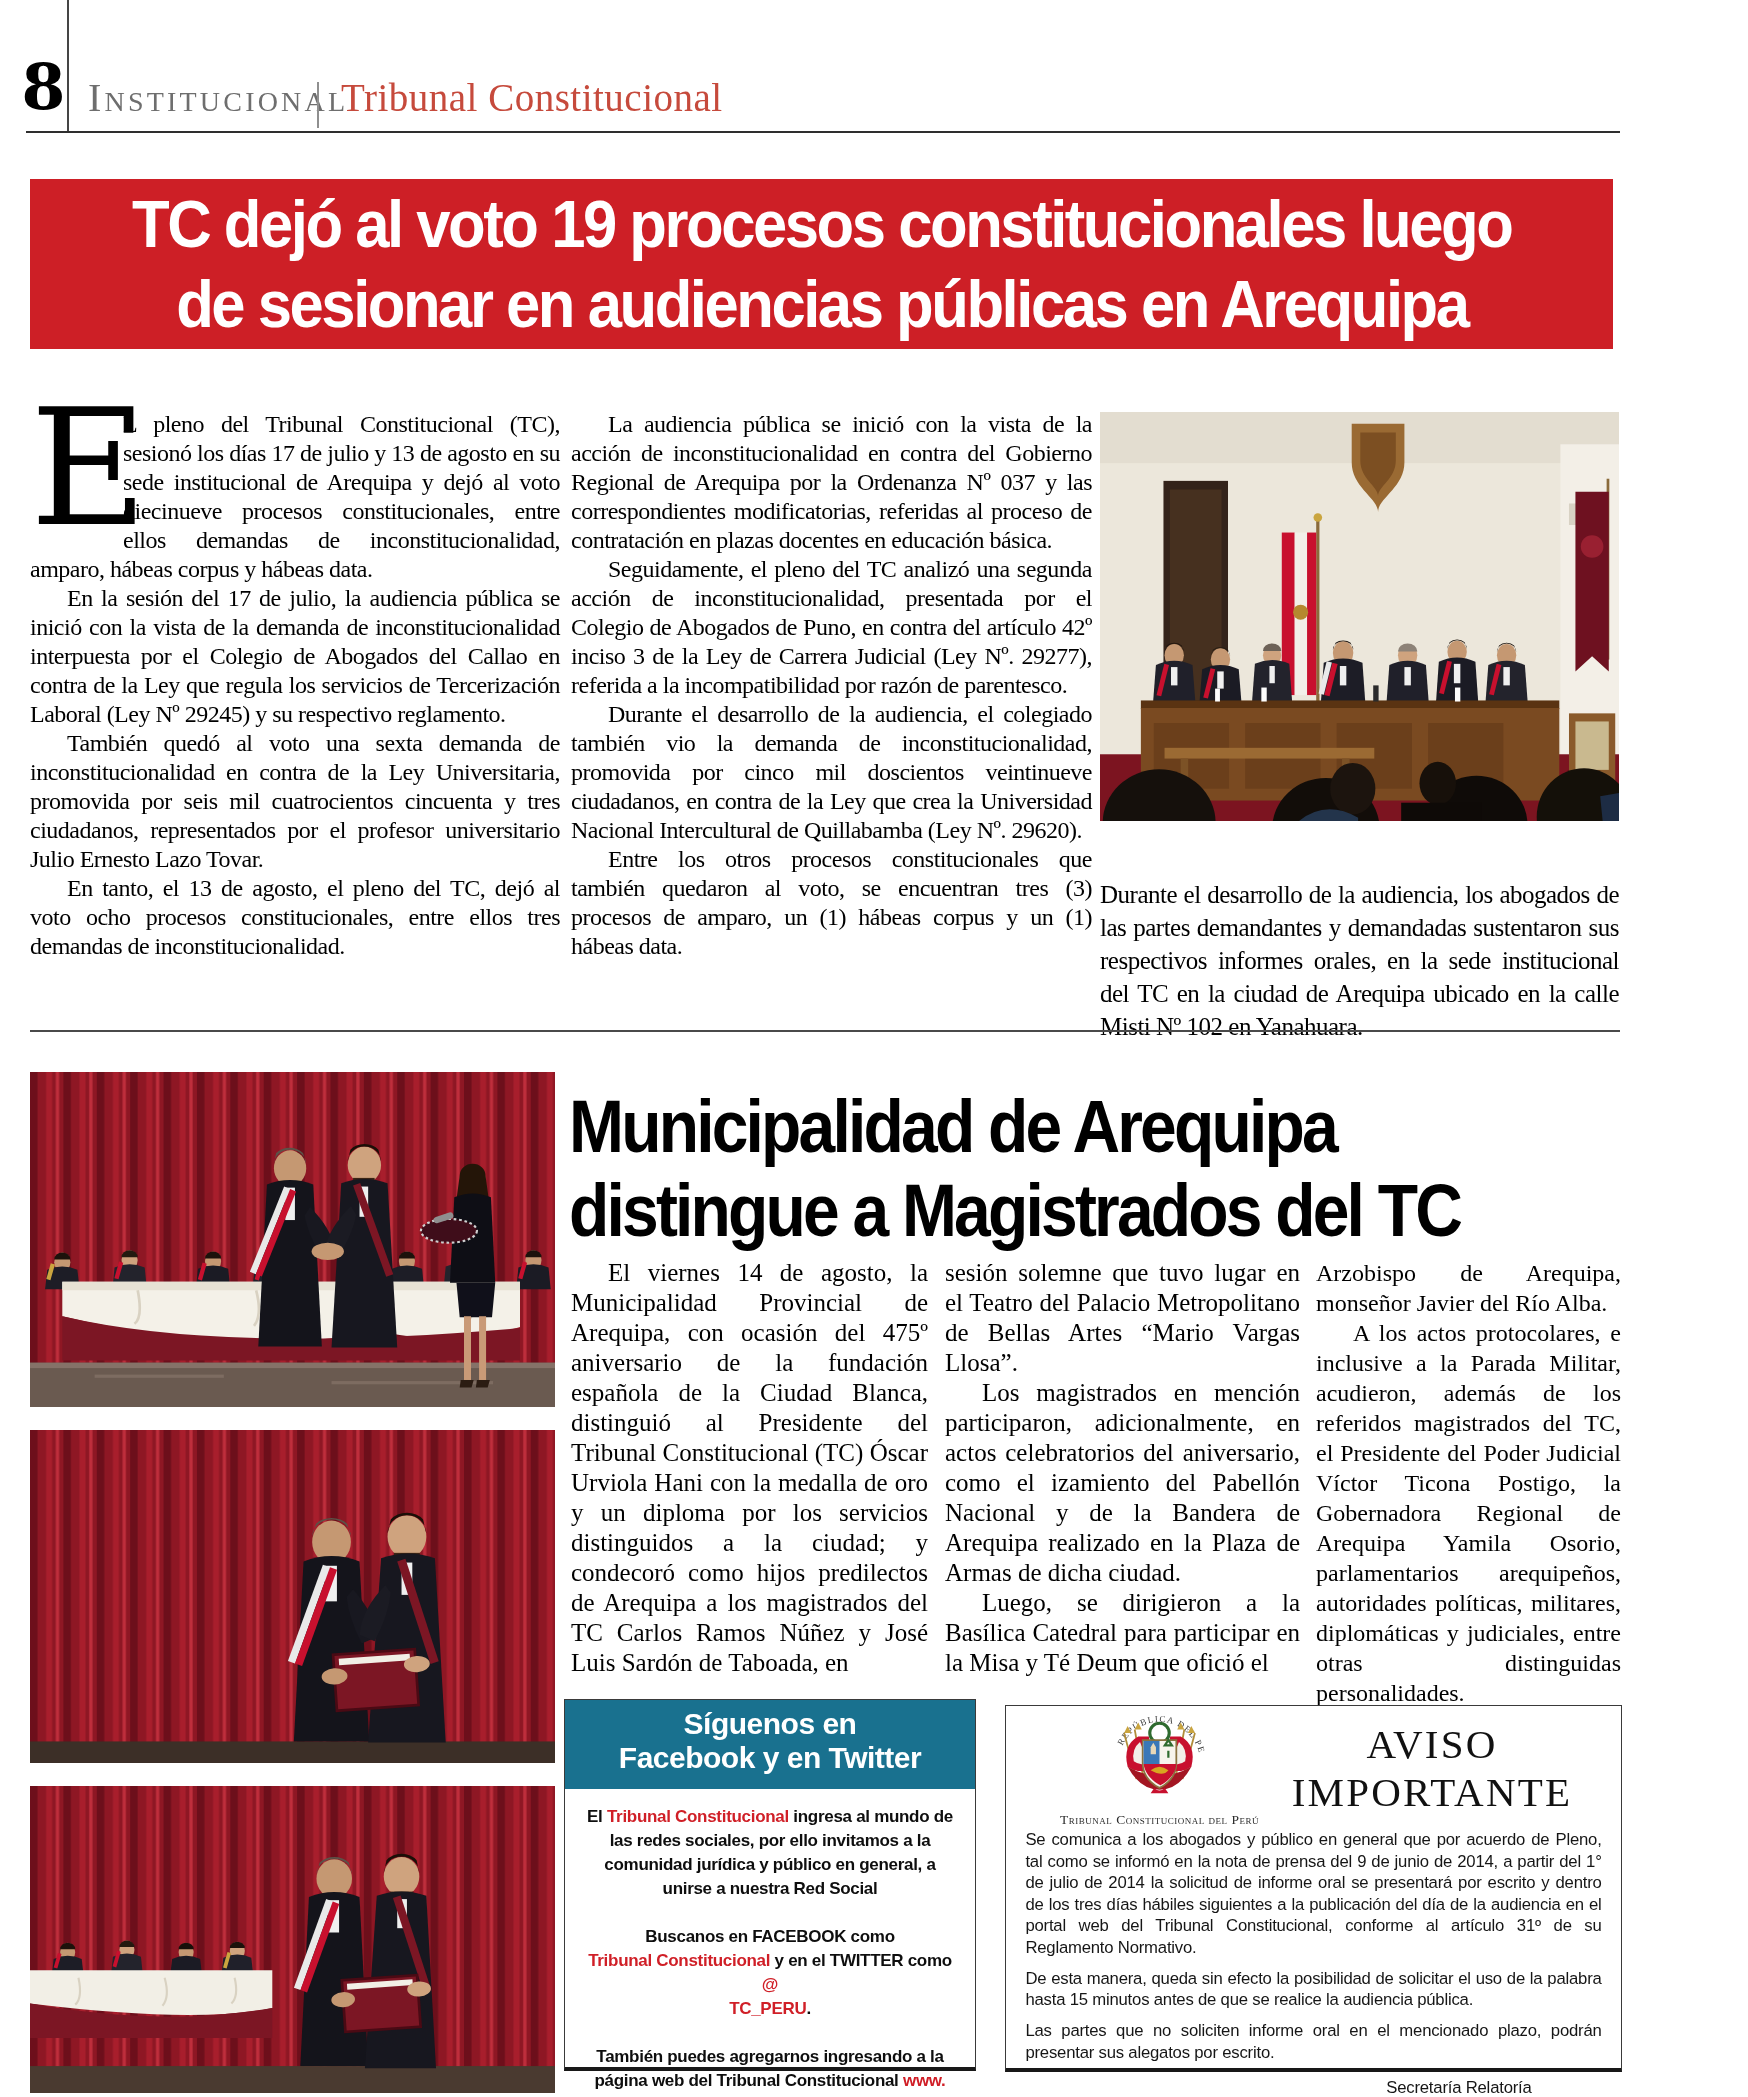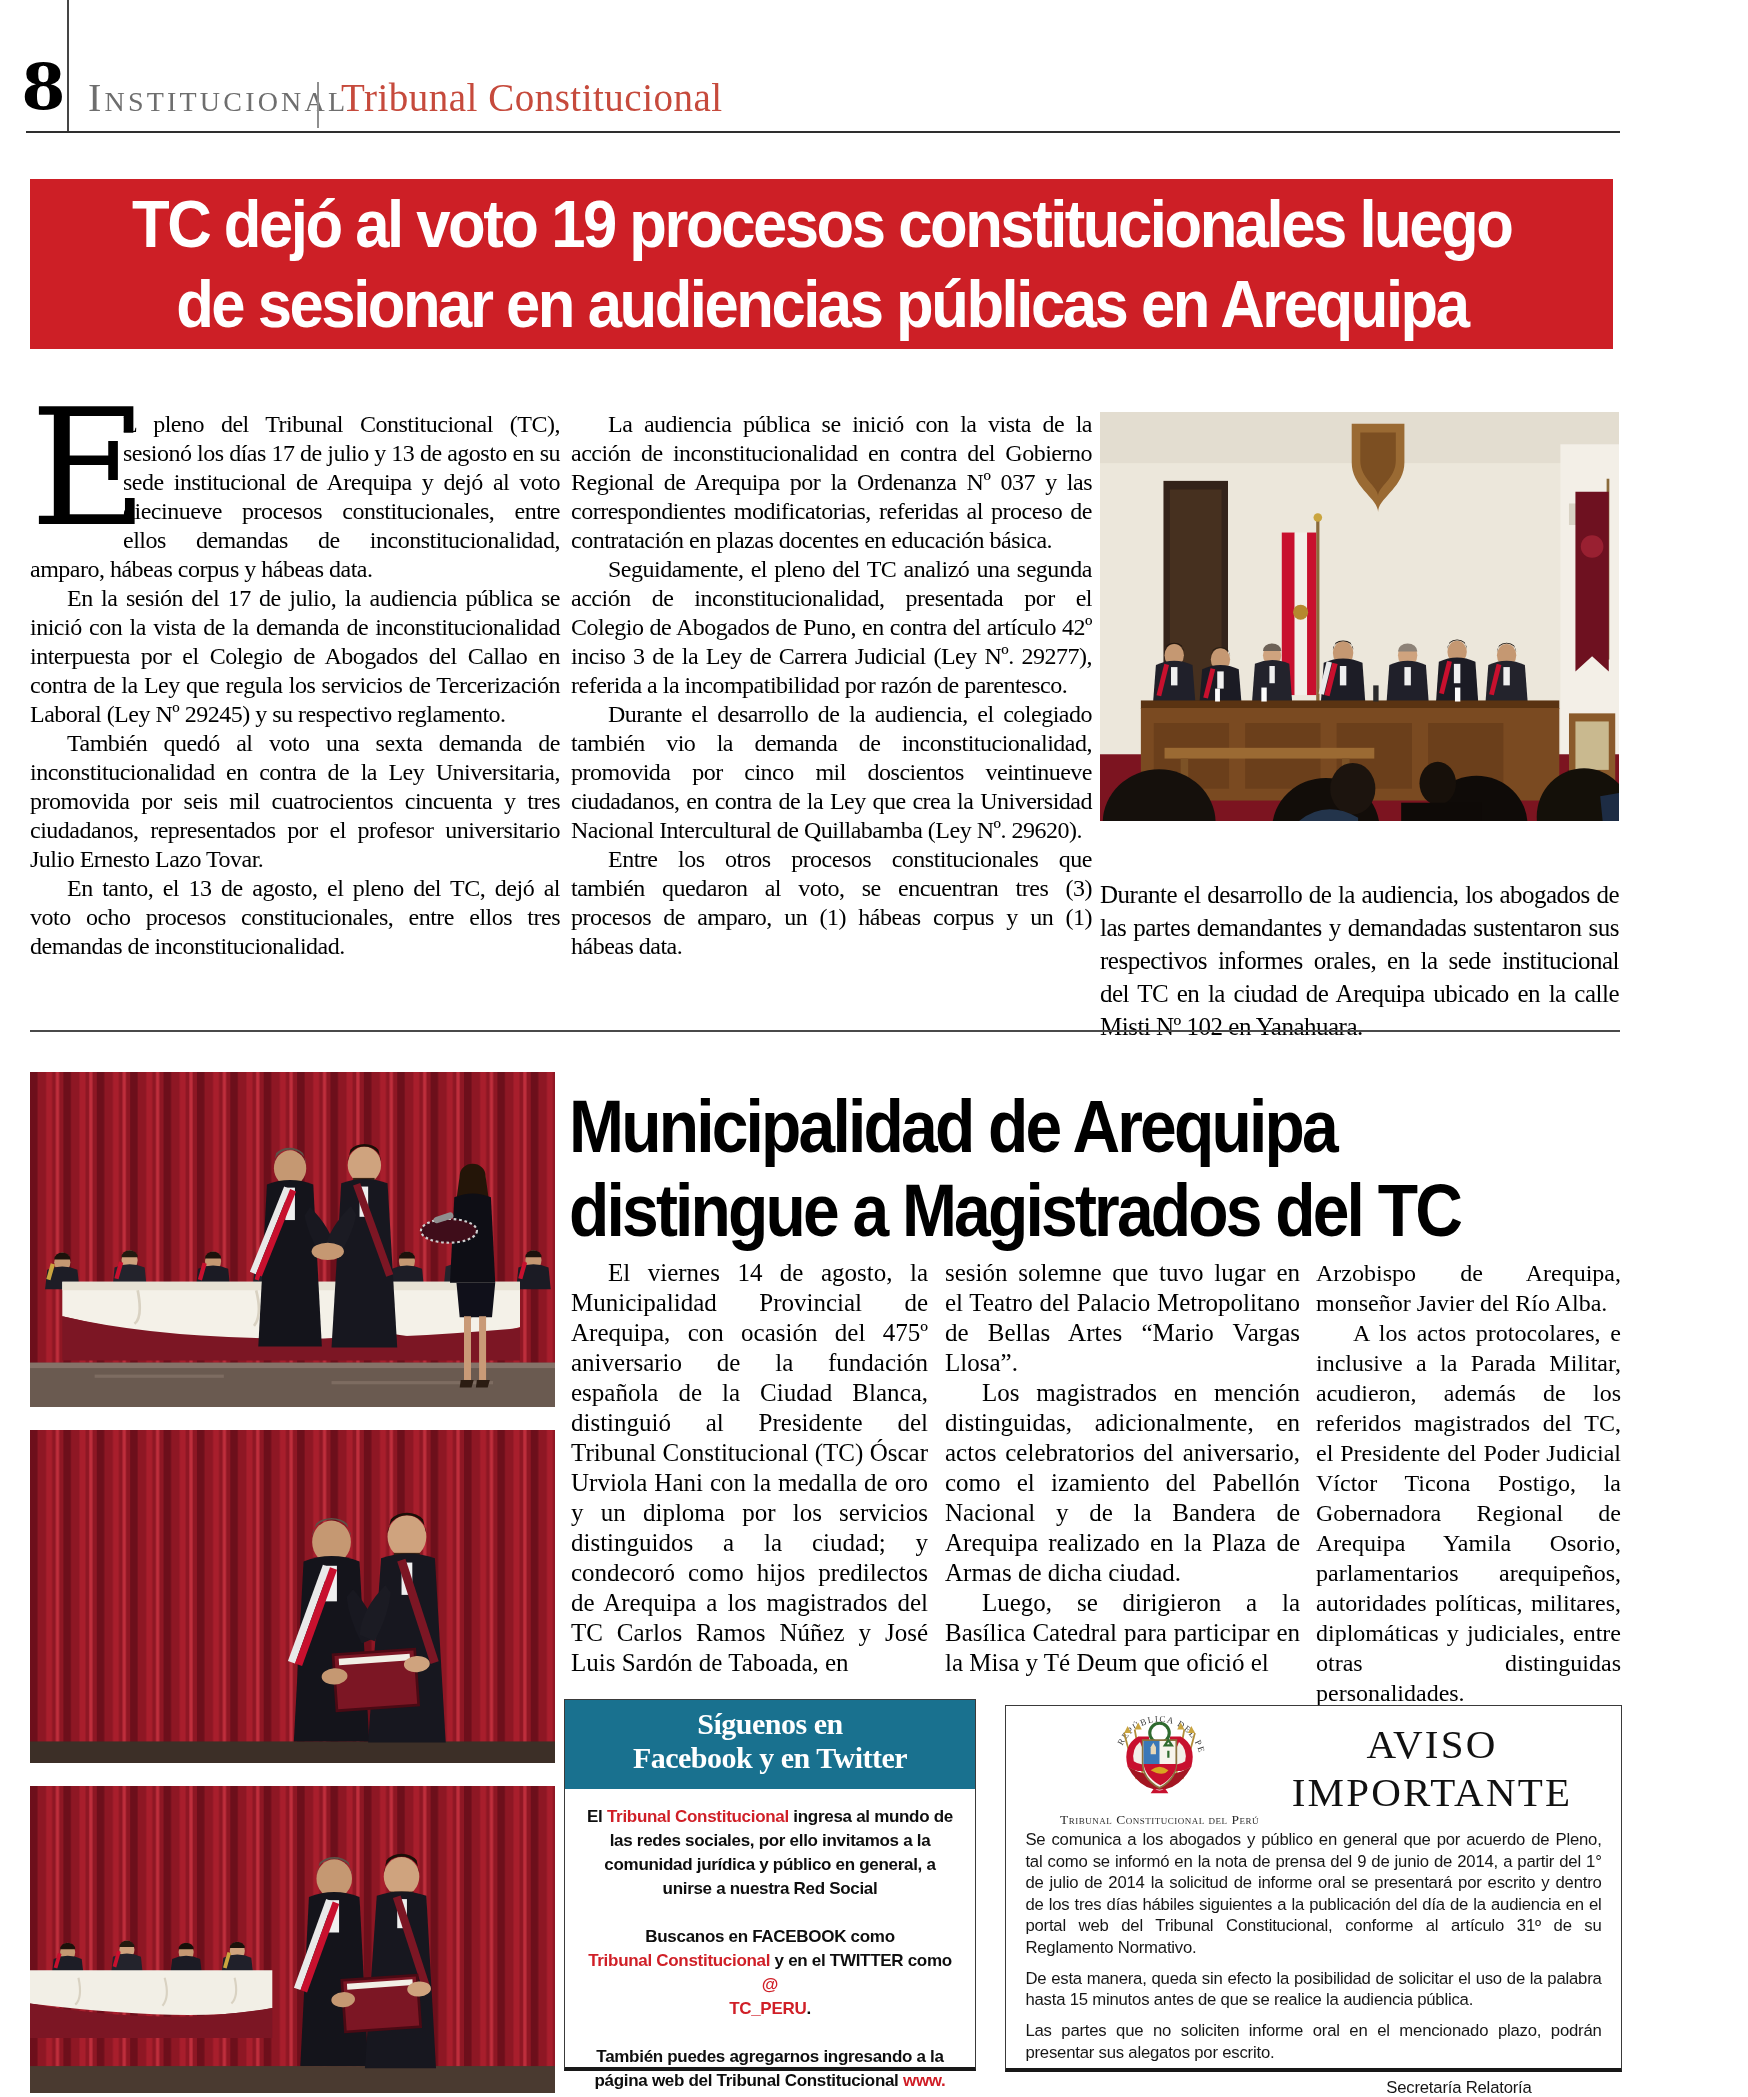--- a/index.html
+++ b/index.html
@@ -48,21 +48,21 @@
   .photo{background:#7a0f1c;}
   #photoB{left:30px;top:1072px;width:525px;height:335px;}
   #photoC{left:30px;top:1430px;width:525px;height:333px;}
   #photoD{left:30px;top:1786px;width:525px;height:307px;}
   .photo svg{display:block;width:100%;height:100%;}
 
   
   #fbbox{left:564px;top:1699px;width:412px;height:372px;background:#fff;
          border:1.6px solid #3a3a3a;border-bottom:4.8px solid #181818;box-sizing:border-box;}
   #fbhead{height:82px;background:#19718f;color:#fff;text-align:center;
-          font-family:Liberation Serif, serif;font-weight:700;padding-top:6.5px;}
+          font-family:Liberation Sans, sans-serif;font-weight:700;padding-top:6.5px;}
   #fbhead div{font-size:30px;line-height:34px;letter-spacing:-0.5px;}
   #fbbody{padding:16px 14px 0;text-align:center;font-family:"Liberation Sans",sans-serif;
           font-weight:700;font-size:17px;line-height:24px;letter-spacing:-0.3px;color:#0e0e0e;}
   #fbbody p{margin:0 0 24px;}
   .red{color:#d01f27;}
 
   
   #avbox{left:1005px;top:1705px;width:617px;height:367px;background:#fff;
          border:1.6px solid #3a3a3a;border-bottom:4.8px solid #181818;box-sizing:border-box;}
   #avlogo{position:absolute;left:38px;top:4.3px;width:231px;text-align:center;}
@@ -440,21 +440,21 @@
 
   <div class="abs" id="a2head">
     <div class="a2l">Municipalidad de Arequipa</div>
     <div class="a2l">distingue a Magistrados del TC</div>
   </div>
   <div class="abs a2col" id="a2c1">
     <p class="ind">El viernes 14 de agosto, la Municipalidad Provincial de Arequipa, con ocasión del 475º aniversario de la fundación española de la Ciudad Blanca, distinguió al Presidente del Tribunal Constitucional (TC) Óscar Urviola Hani con la medalla de oro y un diploma por los servicios distinguidos a la ciudad; y condecoró como hijos predilectos de Arequipa a los magistrados del TC Carlos Ramos Núñez y José Luis Sardón de Taboada, en</p>
   </div>
   <div class="abs a2col" id="a2c2">
     <p>sesión solemne que tuvo lugar en el Teatro del Palacio Metropolitano de Bellas Artes “Mario Vargas Llosa”.</p>
-    <p class="ind">Los magistrados en mención distinguidas, adicionalmente, en actos celebratorios del aniversario, como el izamiento del Pabellón Nacional y de la Bandera de Arequipa realizado en la Plaza de Armas de dicha ciudad.</p>
+    <p class="ind">Los magistrados en mención participaron, adicionalmente, en actos celebratorios del aniversario, como el izamiento del Pabellón Nacional y de la Bandera de Arequipa realizado en la Plaza de Armas de dicha ciudad.</p>
     <p class="ind">Luego, se dirigieron a la Basílica Catedral para participar en la Misa y Té Deum que ofició el</p>
   </div>
   <div class="abs a2col" id="a2c3">
     <p>Arzobispo de Arequipa, monseñor Javier del Río Alba.</p>
     <p class="ind">A los actos protocolares, e inclusive a la Parada Militar, acudieron, además de los referidos magistrados del TC, el Presidente del Poder Judicial Víctor Ticona Postigo, la Gobernadora Regional de Arequipa Yamila Osorio, parlamentarios arequipeños, autoridades políticas, militares, diplomáticas y judiciales, entre otras distinguidas personalidades.</p>
   </div>
 
   <div class="abs" id="fbbox">
     <div id="fbhead">
       <div>Síguenos en</div>

